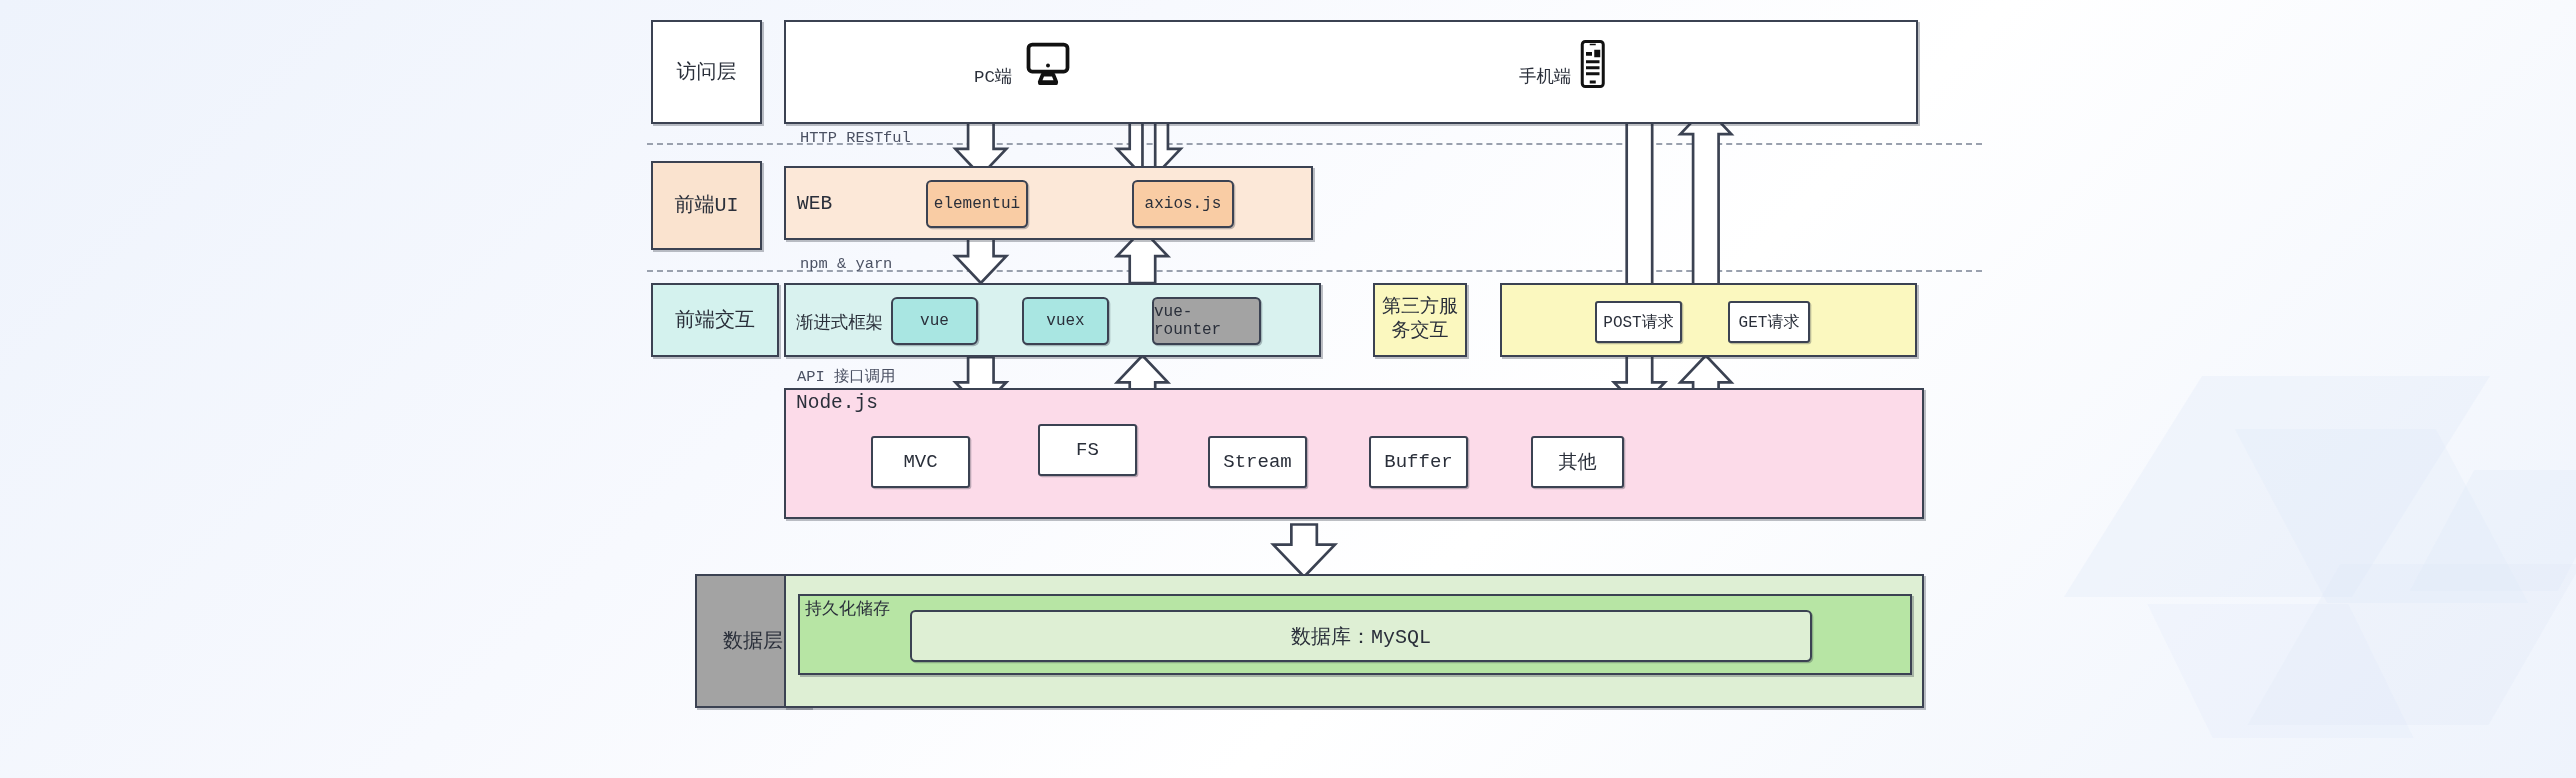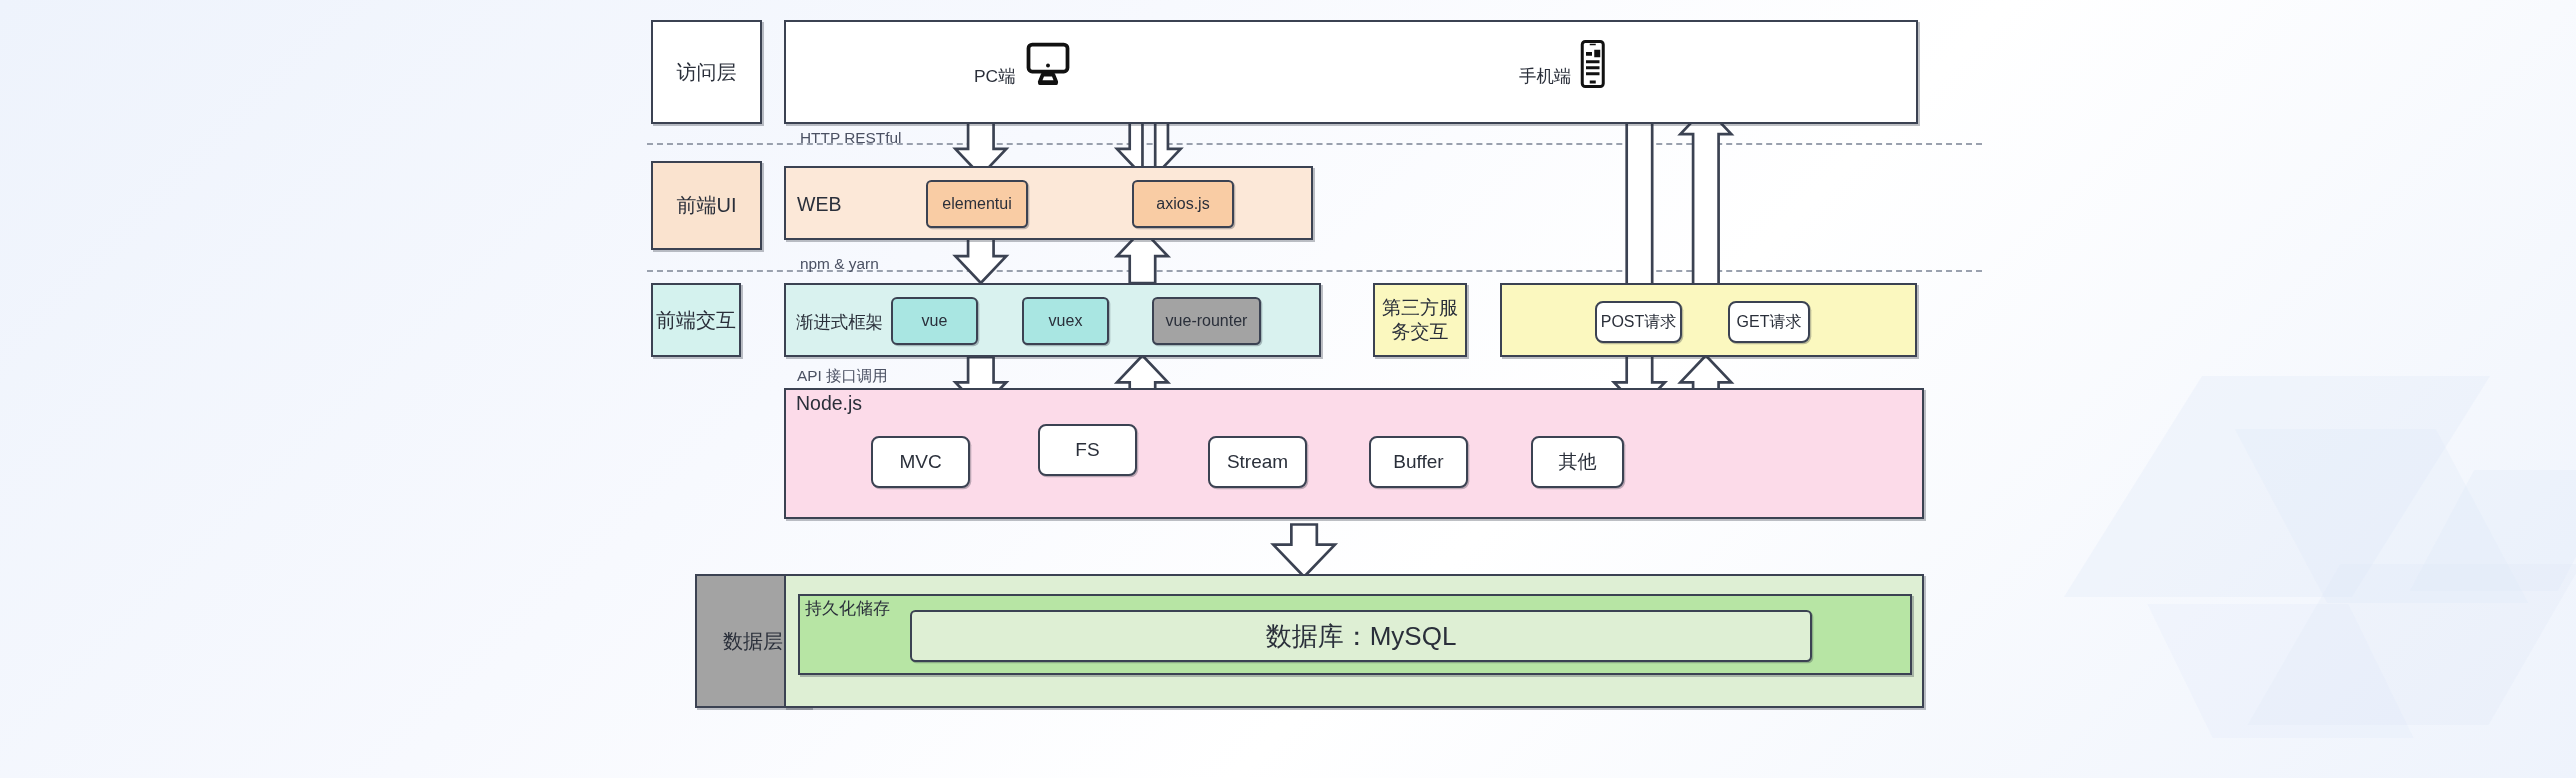--- a/index.html
+++ b/index.html
@@ -8,21 +8,21 @@
     font-family:"Liberation Sans","DejaVu Sans",sans-serif;
     background:#f4f7fd;
     position:relative;
   }
   #bg{
     position:absolute;inset:0;
     background:
       linear-gradient(135deg,#eef3fc 0%,#f7f9fe 35%,#ffffff 60%,#eef3fc 100%);
   }
   #bg .shape{position:absolute;background:#dee8f8;opacity:.55;}
-  .canvas{position:absolute;left:0;top:0;width:2576px;height:778px;}
+  .canvas{position:absolute;left:0;top:0;width:2576px;height:778px;font-family:Liberation Mono, monospace;}
 
   
   .box{
     position:absolute;
     box-sizing:border-box;
     border:2px solid #3b4252;
     box-shadow:2px 2px 0 rgba(40,45,60,.30);
     display:flex;
     align-items:center;
     justify-content:center;
@@ -34,21 +34,21 @@
   }
   .chip{
     position:absolute;
     box-sizing:border-box;
     border:2px solid #3b4252;
     border-radius:5.4px;
     box-shadow:1.3px 1.3px 0 rgba(40,45,60,.30);
     display:flex;align-items:center;justify-content:center;
     font-size:16px;color:#2a2f3a;
   }
-  .chip.sq{border-radius:8px;}
+  .chip.sq{border-radius:3px;}
   .label-in{
     position:absolute;
     font-size:17.4px;color:#2a2f3a;white-space:nowrap;
   }
   .edge-label{
     position:absolute;
     font-size:15.4px;color:#4b5163;white-space:nowrap;
   }
   .divider{
     position:absolute;height:0;
@@ -134,21 +134,21 @@
   <div class="box" style="left:784px;top:166px;width:529px;height:74px;background:#fce8d8;"></div>
 
   <div class="label-in" style="left:797px;top:193px;font-size:19.5px;">WEB</div>
 
   <div class="chip" style="left:926px;top:180px;width:102px;height:48px;background:#f9cca4;">elementui</div>
 
   <div class="chip" style="left:1132px;top:180px;width:102px;height:48px;background:#f9cca4;">axios.js</div>
 
   <div class="edge-label" style="left:800px;top:255px;">npm &amp; yarn</div>
 
-  <div class="box" style="left:651px;top:283px;width:90px;height:74px;background:#d4f2ee;">前端交互</div>
+  <div class="box" style="left:651px;top:283px;width:128px;height:74px;background:#d4f2ee;">前端交互</div>
 
   <div class="box" style="left:784px;top:283px;width:537px;height:74px;background:#d9f2ef;"></div>
 
   <div class="label-in" style="left:796px;top:310px;">渐进式框架</div>
 
   <div class="chip" style="left:891px;top:297px;width:87px;height:48px;background:#a9e6e2;border-radius:6px;">vue</div>
 
   <div class="chip" style="left:1022px;top:297px;width:87px;height:48px;background:#a9e6e2;">vuex</div>
 
   <div class="chip" style="left:1152px;top:297px;width:109px;height:48px;background:#a3a3a3;">vue-rounter</div>
@@ -180,16 +180,16 @@
   <div class="chip sq" style="left:1531px;top:436px;width:93px;height:52px;background:#ffffff;font-size:19px;">其他</div>
 
   <div class="box" style="left:651px;top:574px;width:116px;height:134px;background:#a3a3a3;margin-left:44px;">数据层</div>
 
   <div class="box" style="left:784px;top:574px;width:1140px;height:134px;background:#deefd4;"></div>
 
   <div class="box" style="left:798px;top:594px;width:1114px;height:81px;background:#b7e5a4;"></div>
 
   <div class="label-in" style="left:805px;top:597px;font-size:17px;">持久化储存</div>
 
-  <div class="chip" style="left:910px;top:610px;width:902px;height:52px;background:#deefd4;font-size:26px;">数据库：MySQL</div>
+  <div class="chip" style="left:910px;top:610px;width:902px;height:52px;background:#deefd4;font-size:20px;">数据库：MySQL</div>
 
 </div>
 
 
 </body></html>

